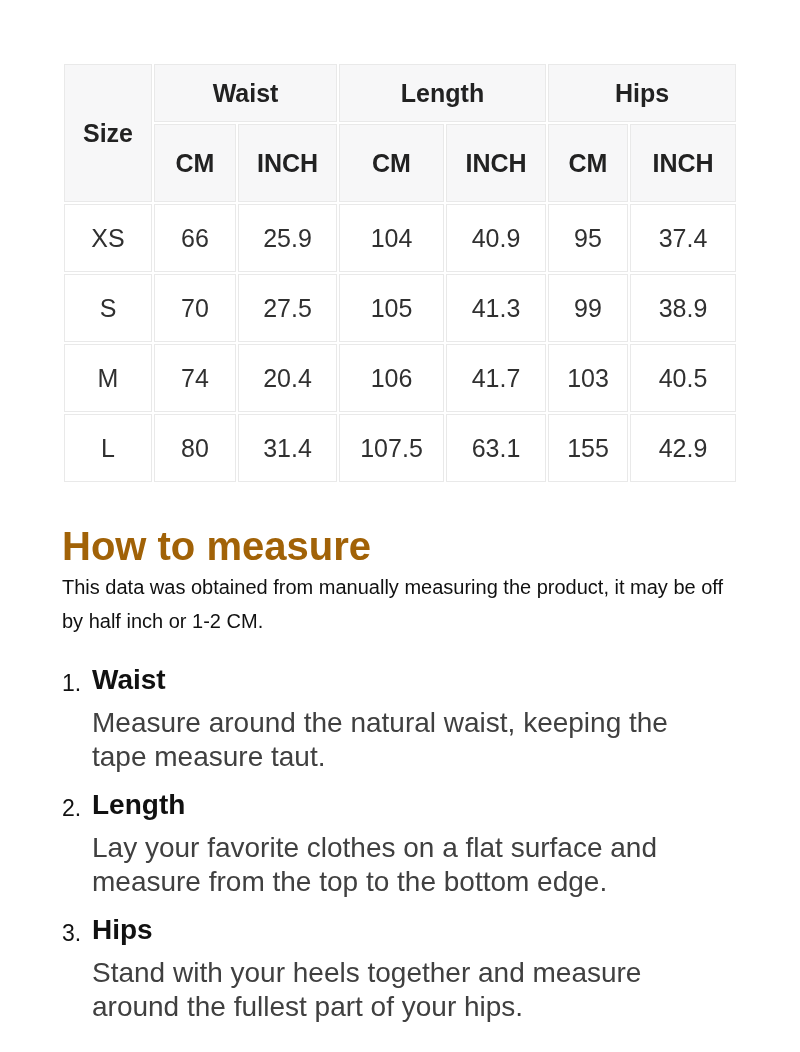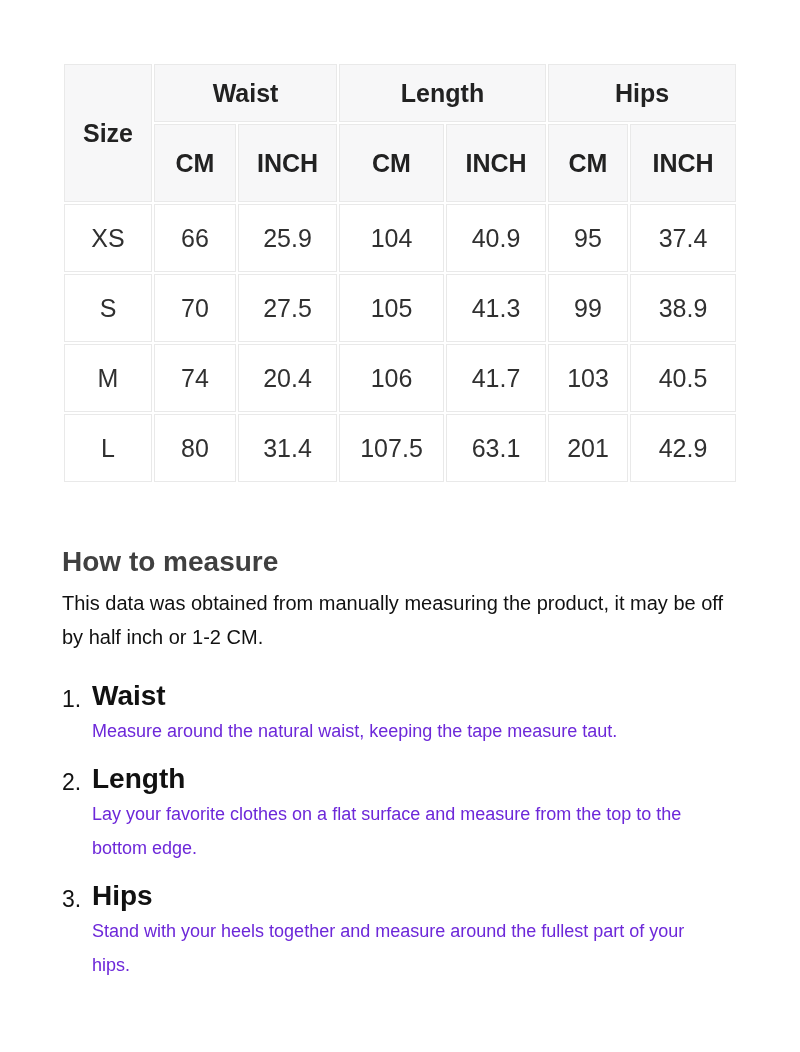--- a/index.html
+++ b/index.html
@@ -37,25 +37,25 @@
   table.size-chart tr.unit-row th { height: 78px; }
   table.size-chart tbody td {
     height: 68px;
     background: #ffffff;
     color: #303030;
     font-weight: normal;
   }
 
   
   .htm-heading {
-    margin-top: 56px;
-    font-size: 28px;
+    margin-top: 40px;
+    font-size: 40px;
     line-height: 44px;
     font-weight: bold;
-    color: #404040;
+    color: #a16207;
   }
   .htm-intro {
     margin-top: 2px;
     font-size: 20px;
     line-height: 34px;
     color: #111111;
     max-width: 676px;
   }
   ol.steps {
     list-style: none;
@@ -75,24 +75,24 @@
     color: #111111;
   }
   .step-body { flex: 1; }
   .step-title {
     font-size: 28px;
     line-height: 36px;
     font-weight: bold;
     color: #111111;
   }
   .step-desc {
-    margin-top: 0;
-    font-size: 18px;
+    margin-top: 8px;
+    font-size: 28px;
     line-height: 34px;
-    color: #6d28d9;
+    color: #404040;
     max-width: 610px;
   }
 </style>
 </head>
 <body>
 
 <div class="content">
 
   <table class="size-chart">
     <colgroup>
@@ -147,21 +147,21 @@
         <td>41.7</td>
         <td>103</td>
         <td>40.5</td>
       </tr>
       <tr>
         <td>L</td>
         <td>80</td>
         <td>31.4</td>
         <td>107.5</td>
         <td>63.1</td>
-        <td>201</td>
+        <td>155</td>
         <td>42.9</td>
       </tr>
     </tbody>
   </table>
 
   <h2 class="htm-heading">How to measure</h2>
 
   <p class="htm-intro">This data was obtained from manually measuring the product, it may be off by half inch or 1-2 CM.</p>
 
   <ol class="steps">

